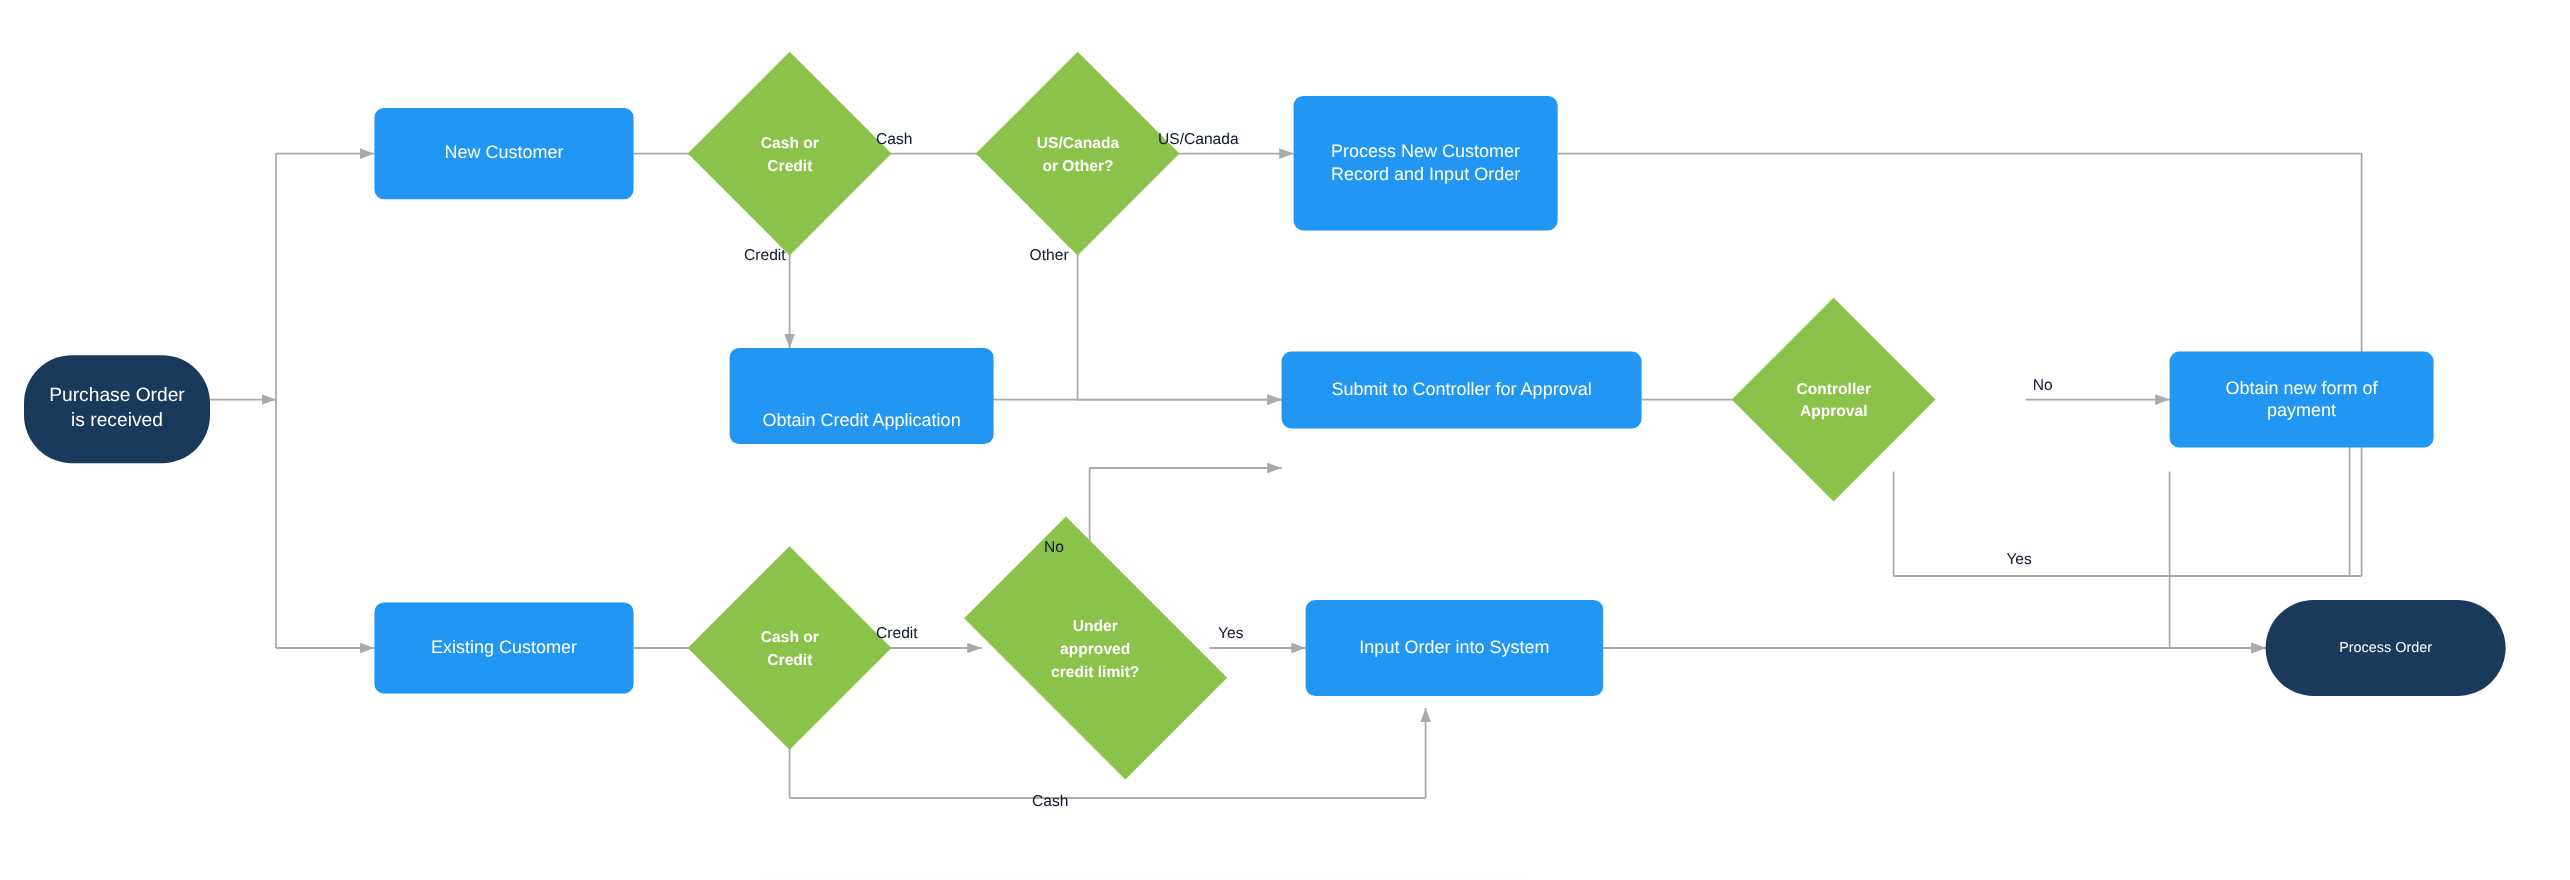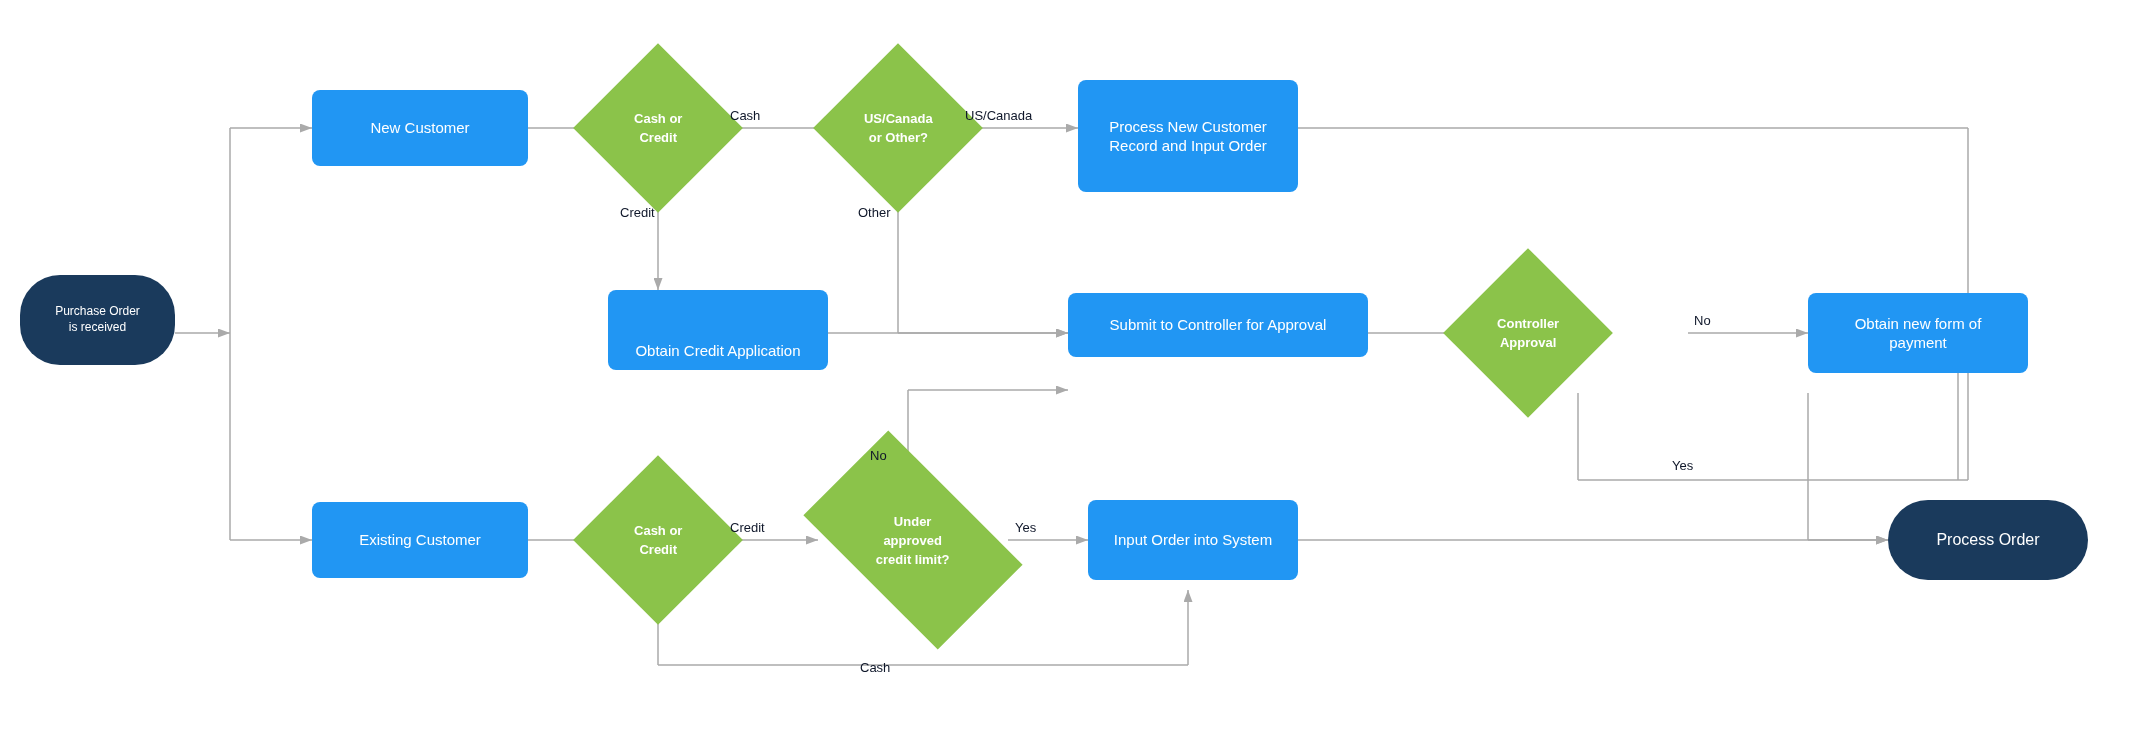--- a/index.html
+++ b/index.html
@@ -123,21 +123,21 @@
     <line x1="1008" y1="540" x2="1088" y2="540" stroke="#aaa" stroke-width="1.5" marker-end="url(#arrowhead)"></line>
 
     <line x1="908" y1="480" x2="908" y2="390" stroke="#aaa" stroke-width="1.5"></line>
     <line x1="908" y1="390" x2="1068" y2="390" stroke="#aaa" stroke-width="1.5" marker-end="url(#arrowhead)"></line>
 
     <line x1="1958" y1="360" x2="1958" y2="480" stroke="#aaa" stroke-width="1.5"></line>
 
     <line x1="1808" y1="480" x2="1888" y2="480" stroke="#aaa" stroke-width="1.5"></line>
   </svg>
 
-  <div class="node dark-node rounded-rect" style="left:20px; top:275px; width:155px; height:90px; font-size:12px;">
+  <div class="node dark-node rounded-rect" style="left:20px; top:296px; width:155px; height:90px; font-size:16px;">
     <span style="white-space:pre-line;">Purchase Order
 is received</span>
   </div>
 
   <div class="node blue-node rounded-rect" style="left:312px; top:502px; width:216px; height:76px;">
     <span>Existing Customer</span>
   </div>
 
   <div class="node blue-node rounded-rect" style="left:312px; top:90px; width:216px; height:76px;">
     <span>New Customer</span>
@@ -188,31 +188,31 @@
 Approval</span>
     </div>
   </div>
 
   <div class="node blue-node rounded-rect" style="left:1078px; top:80px; width:220px; height:112px;">
     <span>Process New
 Customer Record
 and Input Order</span>
   </div>
 
-  <div class="node blue-node rounded-rect" style="left:1088px; top:500px; width:210px; height:80px;">
+  <div class="node blue-node rounded-rect" style="left:1088px; top:500px; width:248px; height:80px;">
     <span>Input Order into
 System</span>
   </div>
 
   <div class="node blue-node rounded-rect" style="left:1808px; top:293px; width:220px; height:80px;">
     <span>Obtain new form of
 payment</span>
   </div>
 
-  <div class="node dark-node rounded-rect" style="left:1888px; top:500px; width:200px; height:80px; font-size:16px;">
+  <div class="node dark-node rounded-rect" style="left:1888px; top:500px; width:200px; height:80px; font-size:12px;">
     <span>Process Order</span>
   </div>
 
   <span class="arrow-label" style="left:730px; top:108px;">Cash</span>
   <span class="arrow-label" style="left:620px; top:205px;">Credit</span>
   <span class="arrow-label" style="left:965px; top:108px;">US/Canada</span>
   <span class="arrow-label" style="left:858px; top:205px;">Other</span>
   <span class="arrow-label" style="left:1694px; top:313px;">No</span>
   <span class="arrow-label" style="left:1672px; top:458px;">Yes</span>
   <span class="arrow-label" style="left:730px; top:520px;">Credit</span>

